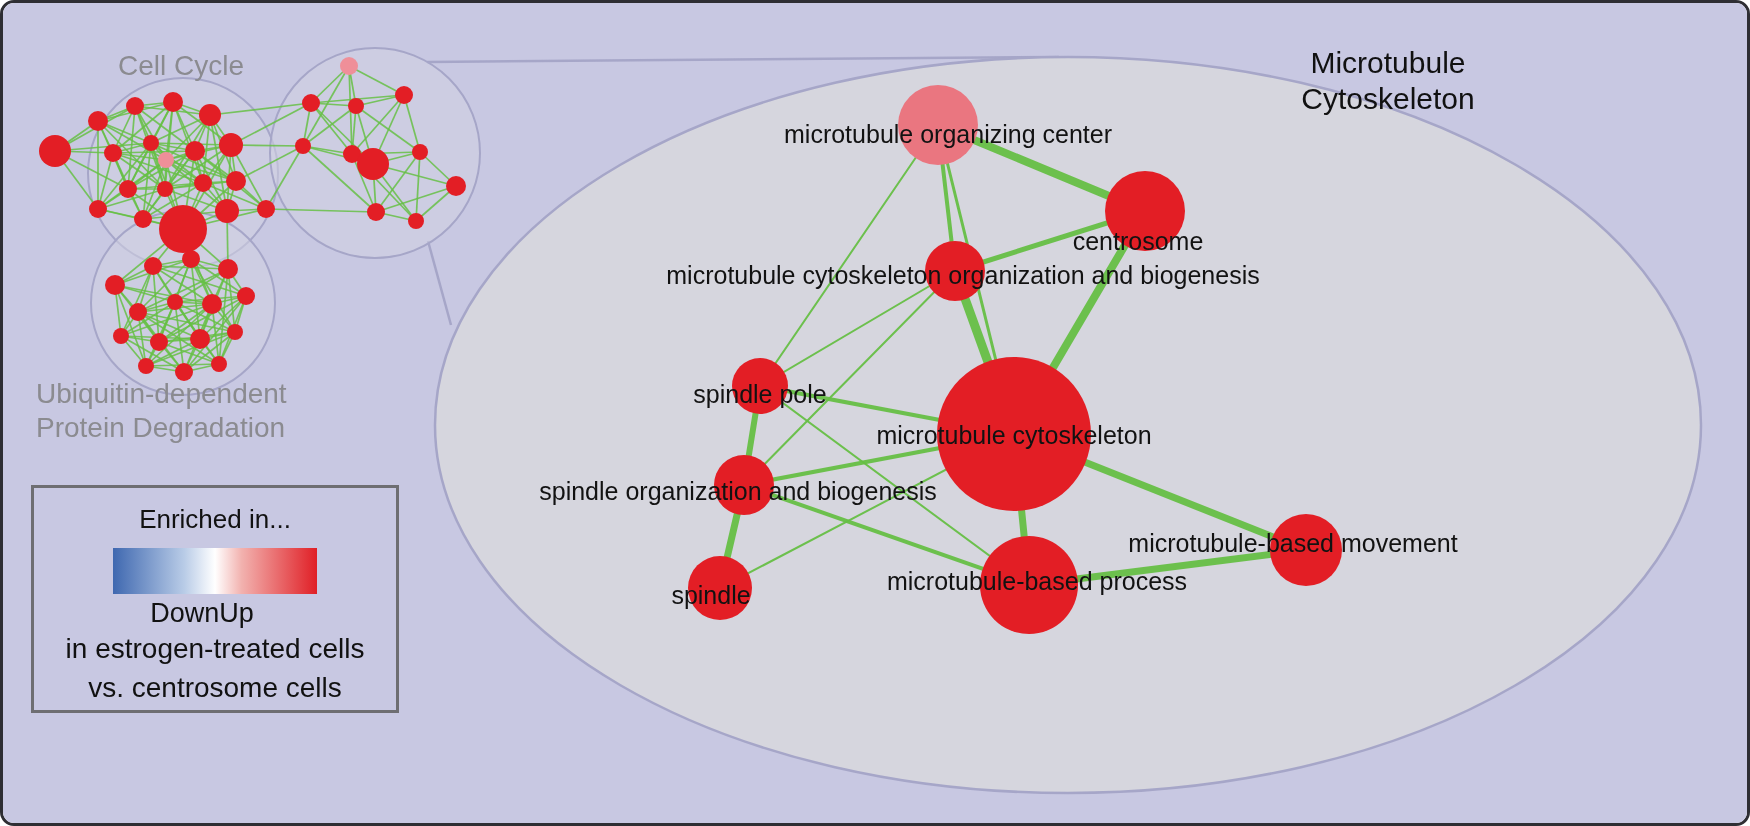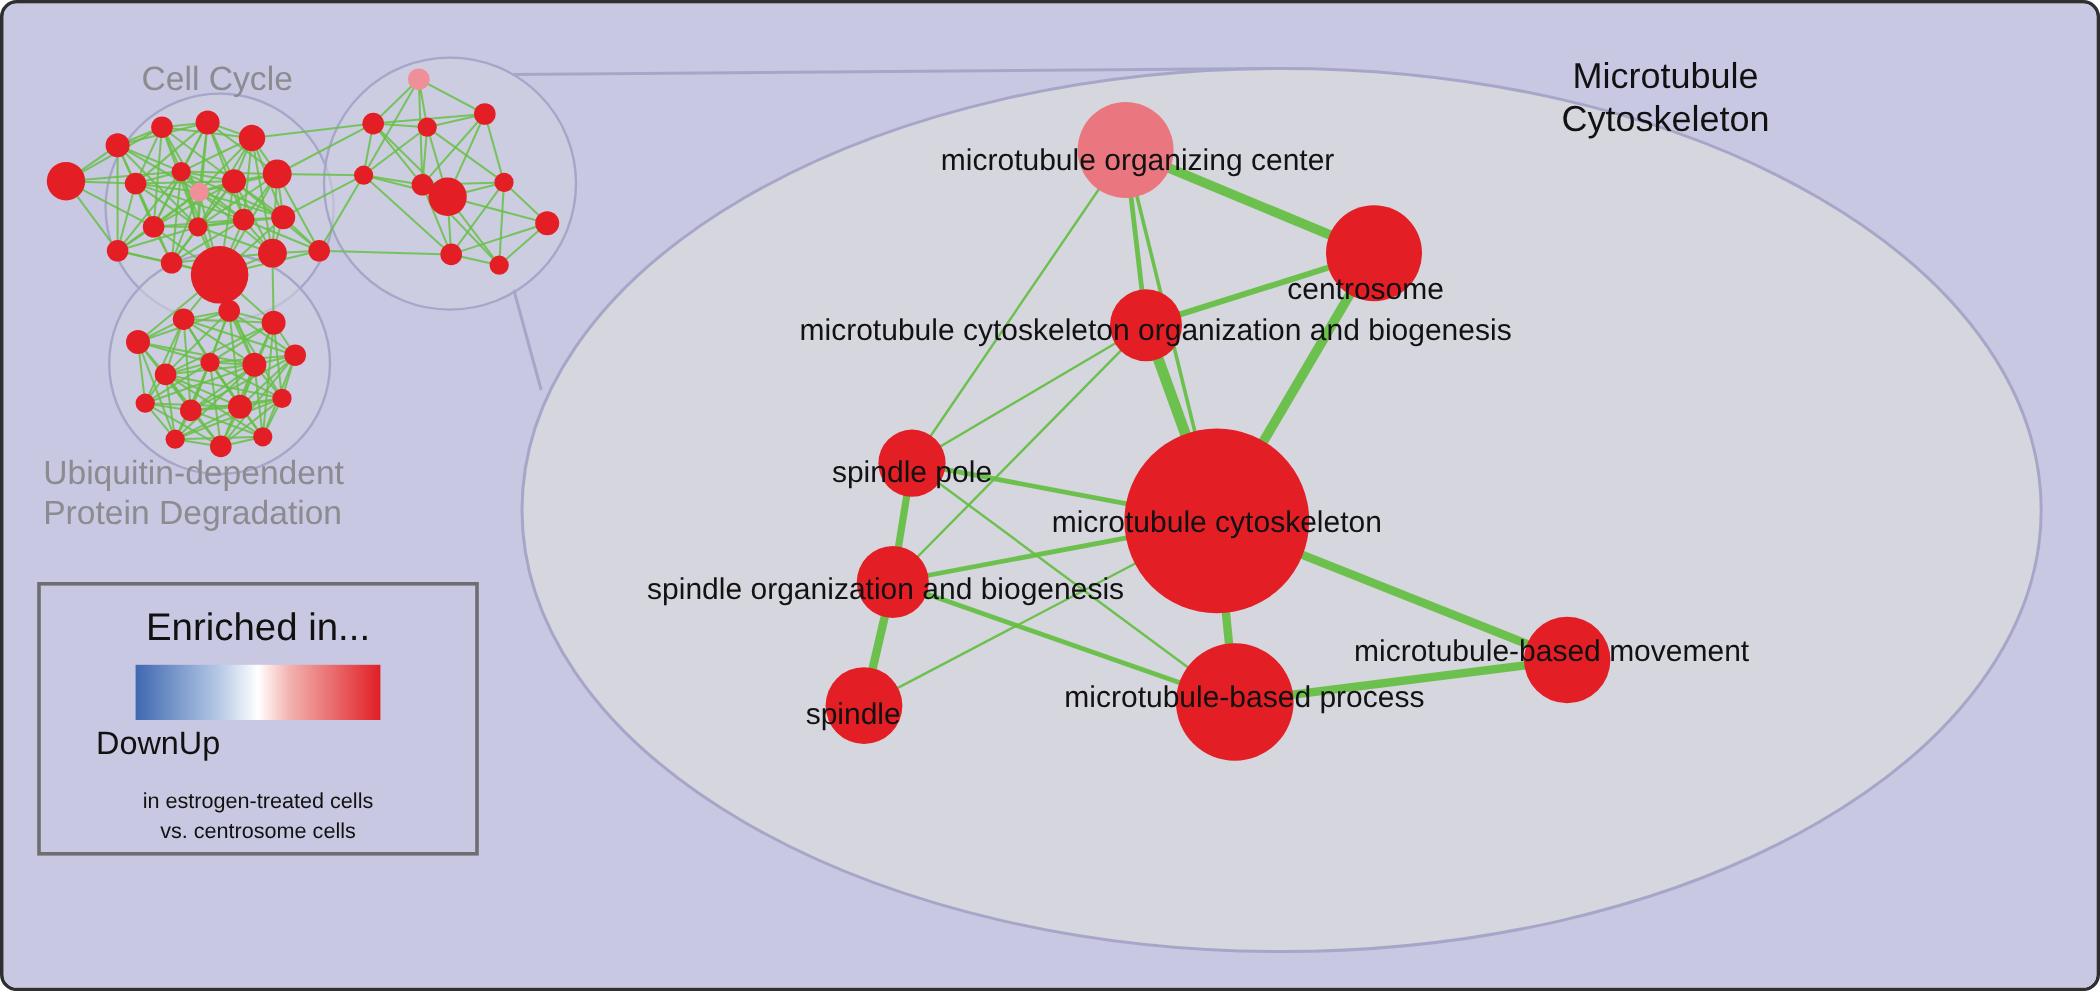--- a/index.html
+++ b/index.html
@@ -15,24 +15,24 @@
   .cluster-circle{fill:var(--circle-fill,#d2d2e2);fill-opacity:.55;stroke:var(--outline,#a6a6c8);stroke-width:2;}
   .mini-edge{stroke:var(--edge,#66bf45);stroke-width:1.7;stroke-opacity:.85;}
   .detail-edge{stroke:var(--edge,#66bf45);stroke-opacity:.95;stroke-linecap:round;}
   .gray-label{fill:var(--gray-label,#8b8b90);font-size:28px;}
   .black-title{fill:#111;font-size:30px;}
   .detail-label{fill:#121212;font-size:25px;}
   .legend{
     position:absolute;left:28px;top:482px;width:368px;height:228px;box-sizing:border-box;
     border:3px solid var(--legend-border,#6e6e72);text-align:center;color:#111;
   }
-  .legend-title{margin-top:16px;font-size:32px;}
+  .legend-title{margin-top:16px;font-size:26px;}
   .legend-gradient{width:204px;height:46px;margin:13px auto 0 auto;}
-  .legend-row{display:flex;justify-content:flex-start;margin:4px 72px 0 46px;font-size:27px;}
-  .legend-caption{margin-top:20px;font-size:18px;line-height:1.4;}
+  .legend-row{display:flex;justify-content:center;margin:4px 72px 0 46px;font-size:27px;}
+  .legend-caption{margin-top:0;font-size:28px;line-height:1.4;}
 </style>
 </head>
 <body>
 
 <div class="canvas" id="figure-canvas">
   <svg id="scene" width="1750" height="826" viewBox="0 0 1750 826">
 
     <rect class="bg-rect" x="0" y="0" width="1750" height="826"></rect>
 
     <line class="mag-line" x1="424" y1="59" x2="1056" y2="54"></line>

